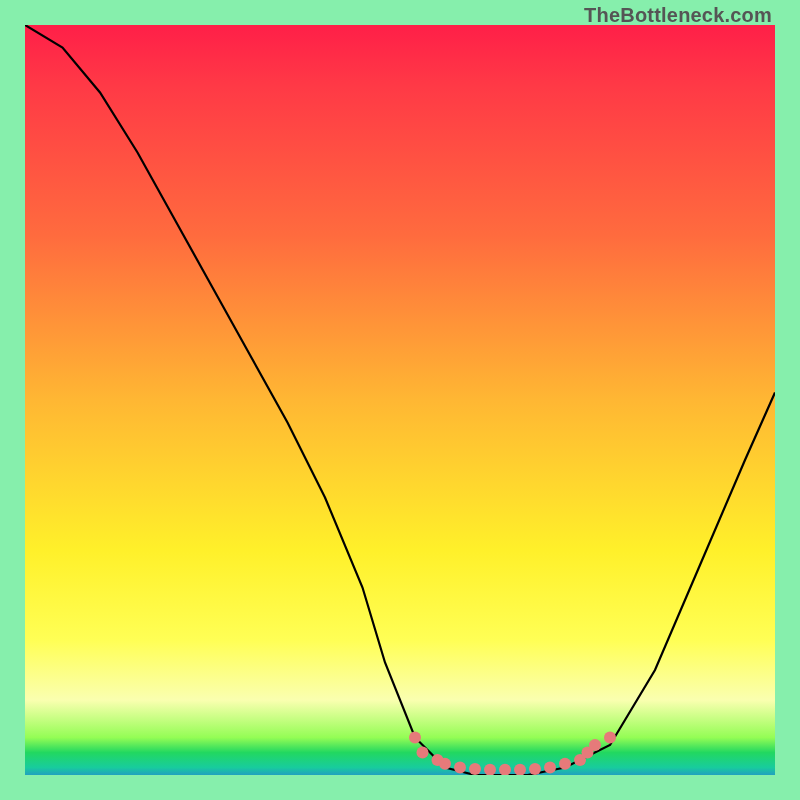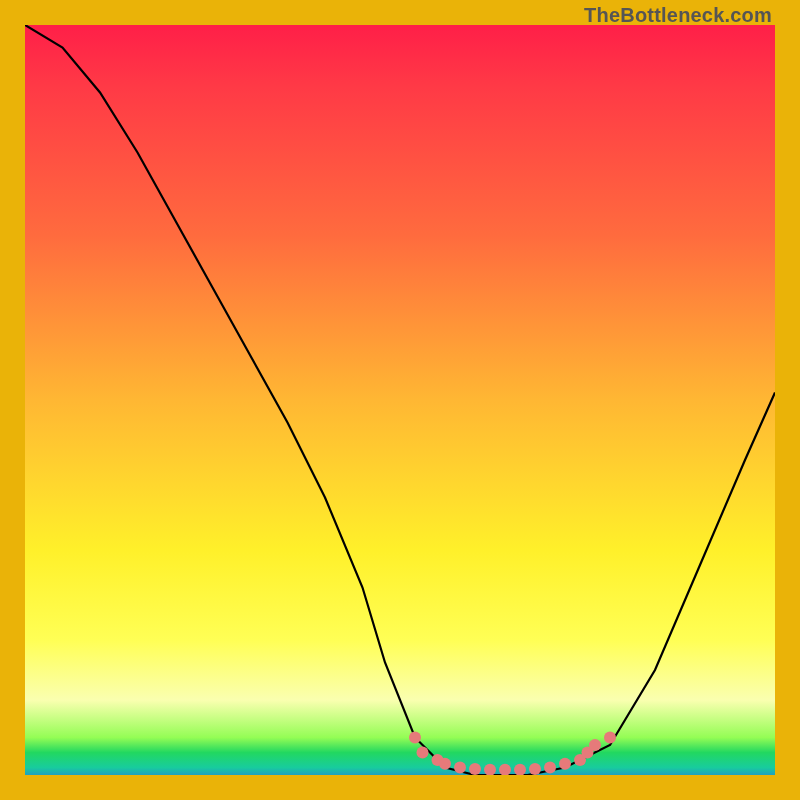--- a/index.html
+++ b/index.html
@@ -8,21 +8,21 @@
     width: 800px;
     height: 800px;
     background: #000;
     overflow: hidden;
     font-family: Arial, Helvetica, sans-serif;
   }
   .chart-wrapper {
     position: relative;
     width: 800px;
     height: 800px;
-    background: #eab308;
+    background: #86efac;
   }
   .plot-area {
     position: absolute;
     left: 25px;
     top: 25px;
     width: 750px;
     height: 750px;
     
     background: linear-gradient(
       to bottom,

